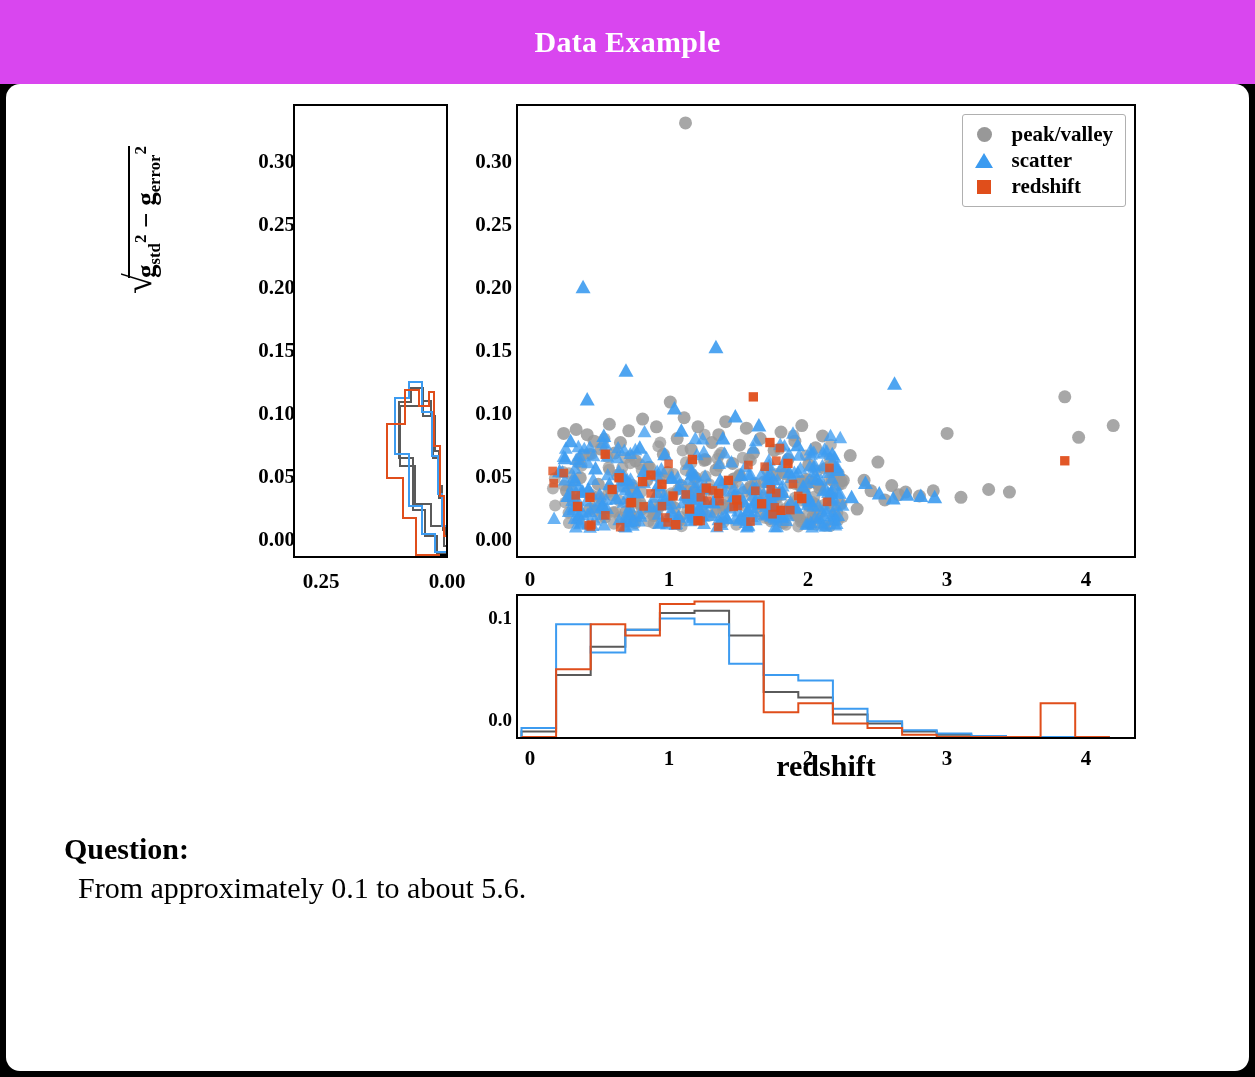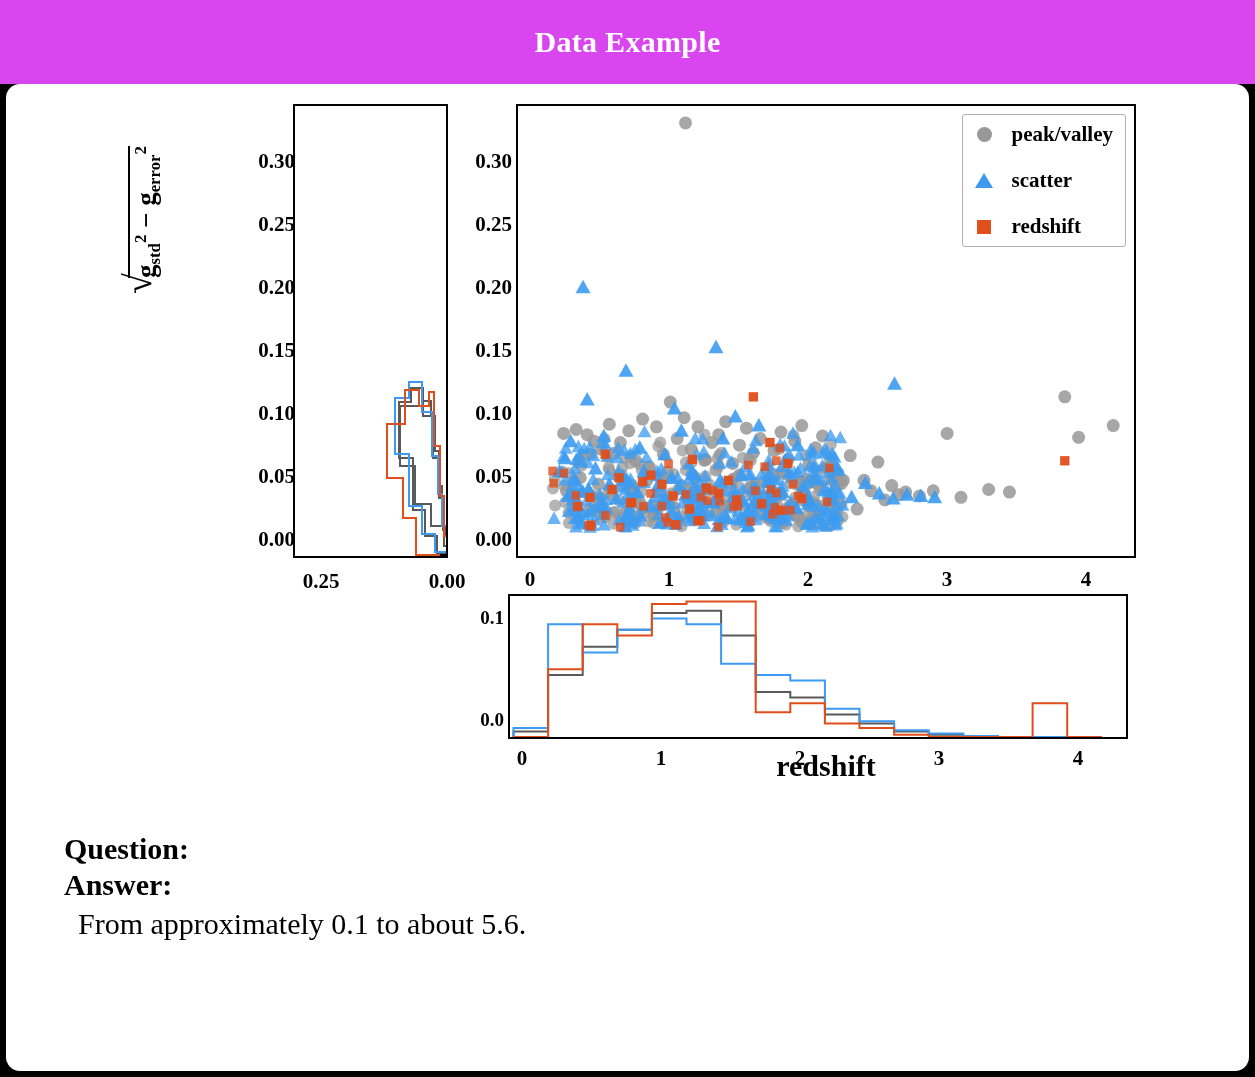--- a/index.html
+++ b/index.html
@@ -71,21 +71,21 @@
   }
   
   #panel-scatter {
     left: 398px;
     top: 0px;
     width: 620px;
     height: 454px;
   }
   
   #panel-xhist {
-    left: 390px;
+    left: 398px;
     top: 490px;
     width: 620px;
     height: 145px;
   }
   svg { display: block; }
   .tick-label {
     font-family: "Liberation Serif", serif;
     font-weight: bold;
     font-size: 21px;
     fill: #000000;
@@ -152,21 +152,21 @@
   .legend {
     position: absolute;
     right: 8px;
     top: 8px;
     background: #ffffff;
     border: 1.5px solid #b0b0b0;
     border-radius: 3px;
     padding: 7px 12px 7px 8px;
     display: flex;
     flex-direction: column;
-    gap: 21px;
+    gap: 1px;
     z-index: 5;
   }
   .legend-row {
     display: flex;
     align-items: center;
     gap: 14px;
   }
   .legend-marker {
     width: 26px;
     display: flex;
@@ -1090,18 +1090,17 @@
           <text class="tick-label" x="568" y="25" text-anchor="middle">4</text>
         </svg>
       </div>
 
       <div class="xlabel">redshift</div>
 
     </div>
 
     <div class="qa">
       <div class="qa-head">Question:</div>
-      <div class="qa-head">Answer:</div>
       <p class="qa-body"><span class="indent"></span><span>From approximately 0.1 to about 5.6.</span></p>
     </div>
 
   </div>
 </div>
 
 </body></html>

